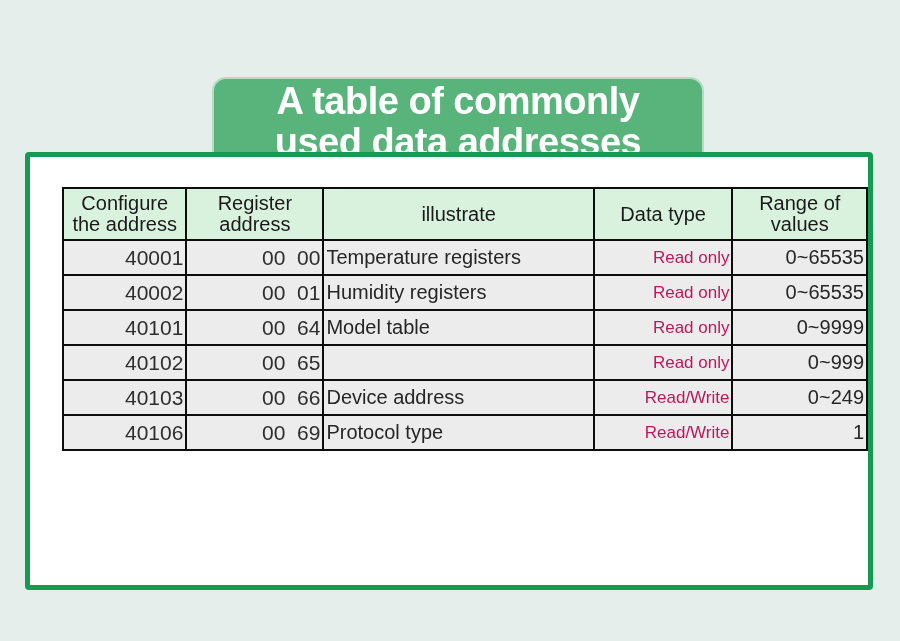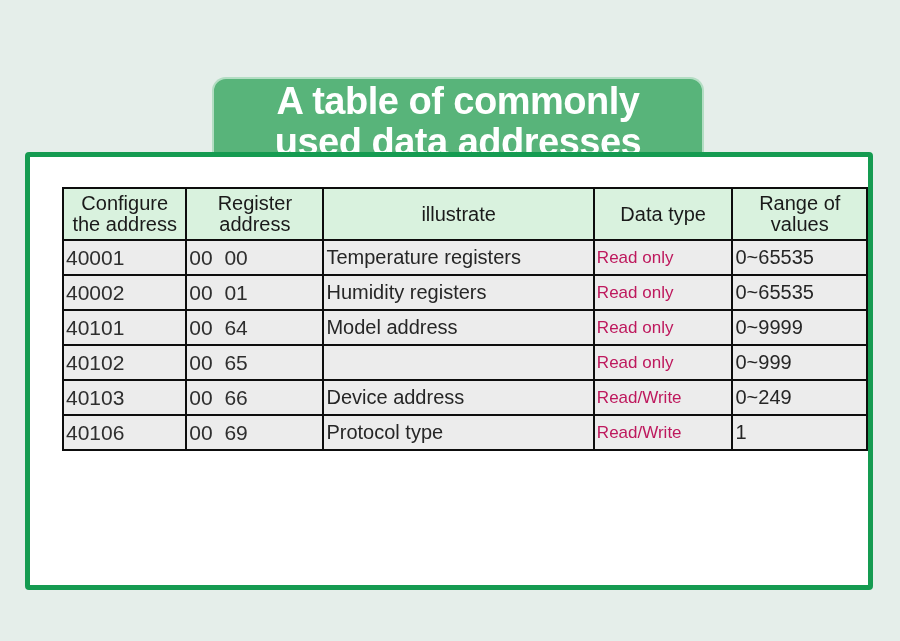--- a/index.html
+++ b/index.html
@@ -69,21 +69,21 @@
     font-size:20px;
     line-height:21px;
     text-align:center;
     color:#1a1a1a;
     padding:2px 1px;
   }
   .data-table td{
     background:var(--row-bg);
     height:35px;
     font-size:20px;
-    text-align:left;
+    text-align:right;
     color:#262626;
     padding:0 2px;
   }
   .col-configure{width:125px;}
   .col-register{width:140px;}
   .col-illustrate{width:278px;}
   .col-datatype{width:141px;margin-left:12px;}
   .col-range{width:137px;}
   td.col-configure,td.col-register{font-size:21px;color:#2e2e2e;}
   td.col-register{white-space:pre;}
@@ -120,21 +120,21 @@
         <tr>
           <td class="col-configure">40002</td>
           <td class="col-register">00  01</td>
           <td class="col-illustrate">Humidity registers</td>
           <td class="col-datatype">Read only</td>
           <td class="col-range">0~65535</td>
         </tr>
         <tr>
           <td class="col-configure">40101</td>
           <td class="col-register">00  64</td>
-          <td class="col-illustrate">Model address</td>
+          <td class="col-illustrate">Model table</td>
           <td class="col-datatype">Read only</td>
           <td class="col-range">0~9999</td>
         </tr>
         <tr>
           <td class="col-configure">40102</td>
           <td class="col-register">00  65</td>
           <td class="col-illustrate"></td>
           <td class="col-datatype">Read only</td>
           <td class="col-range">0~999</td>
         </tr>

